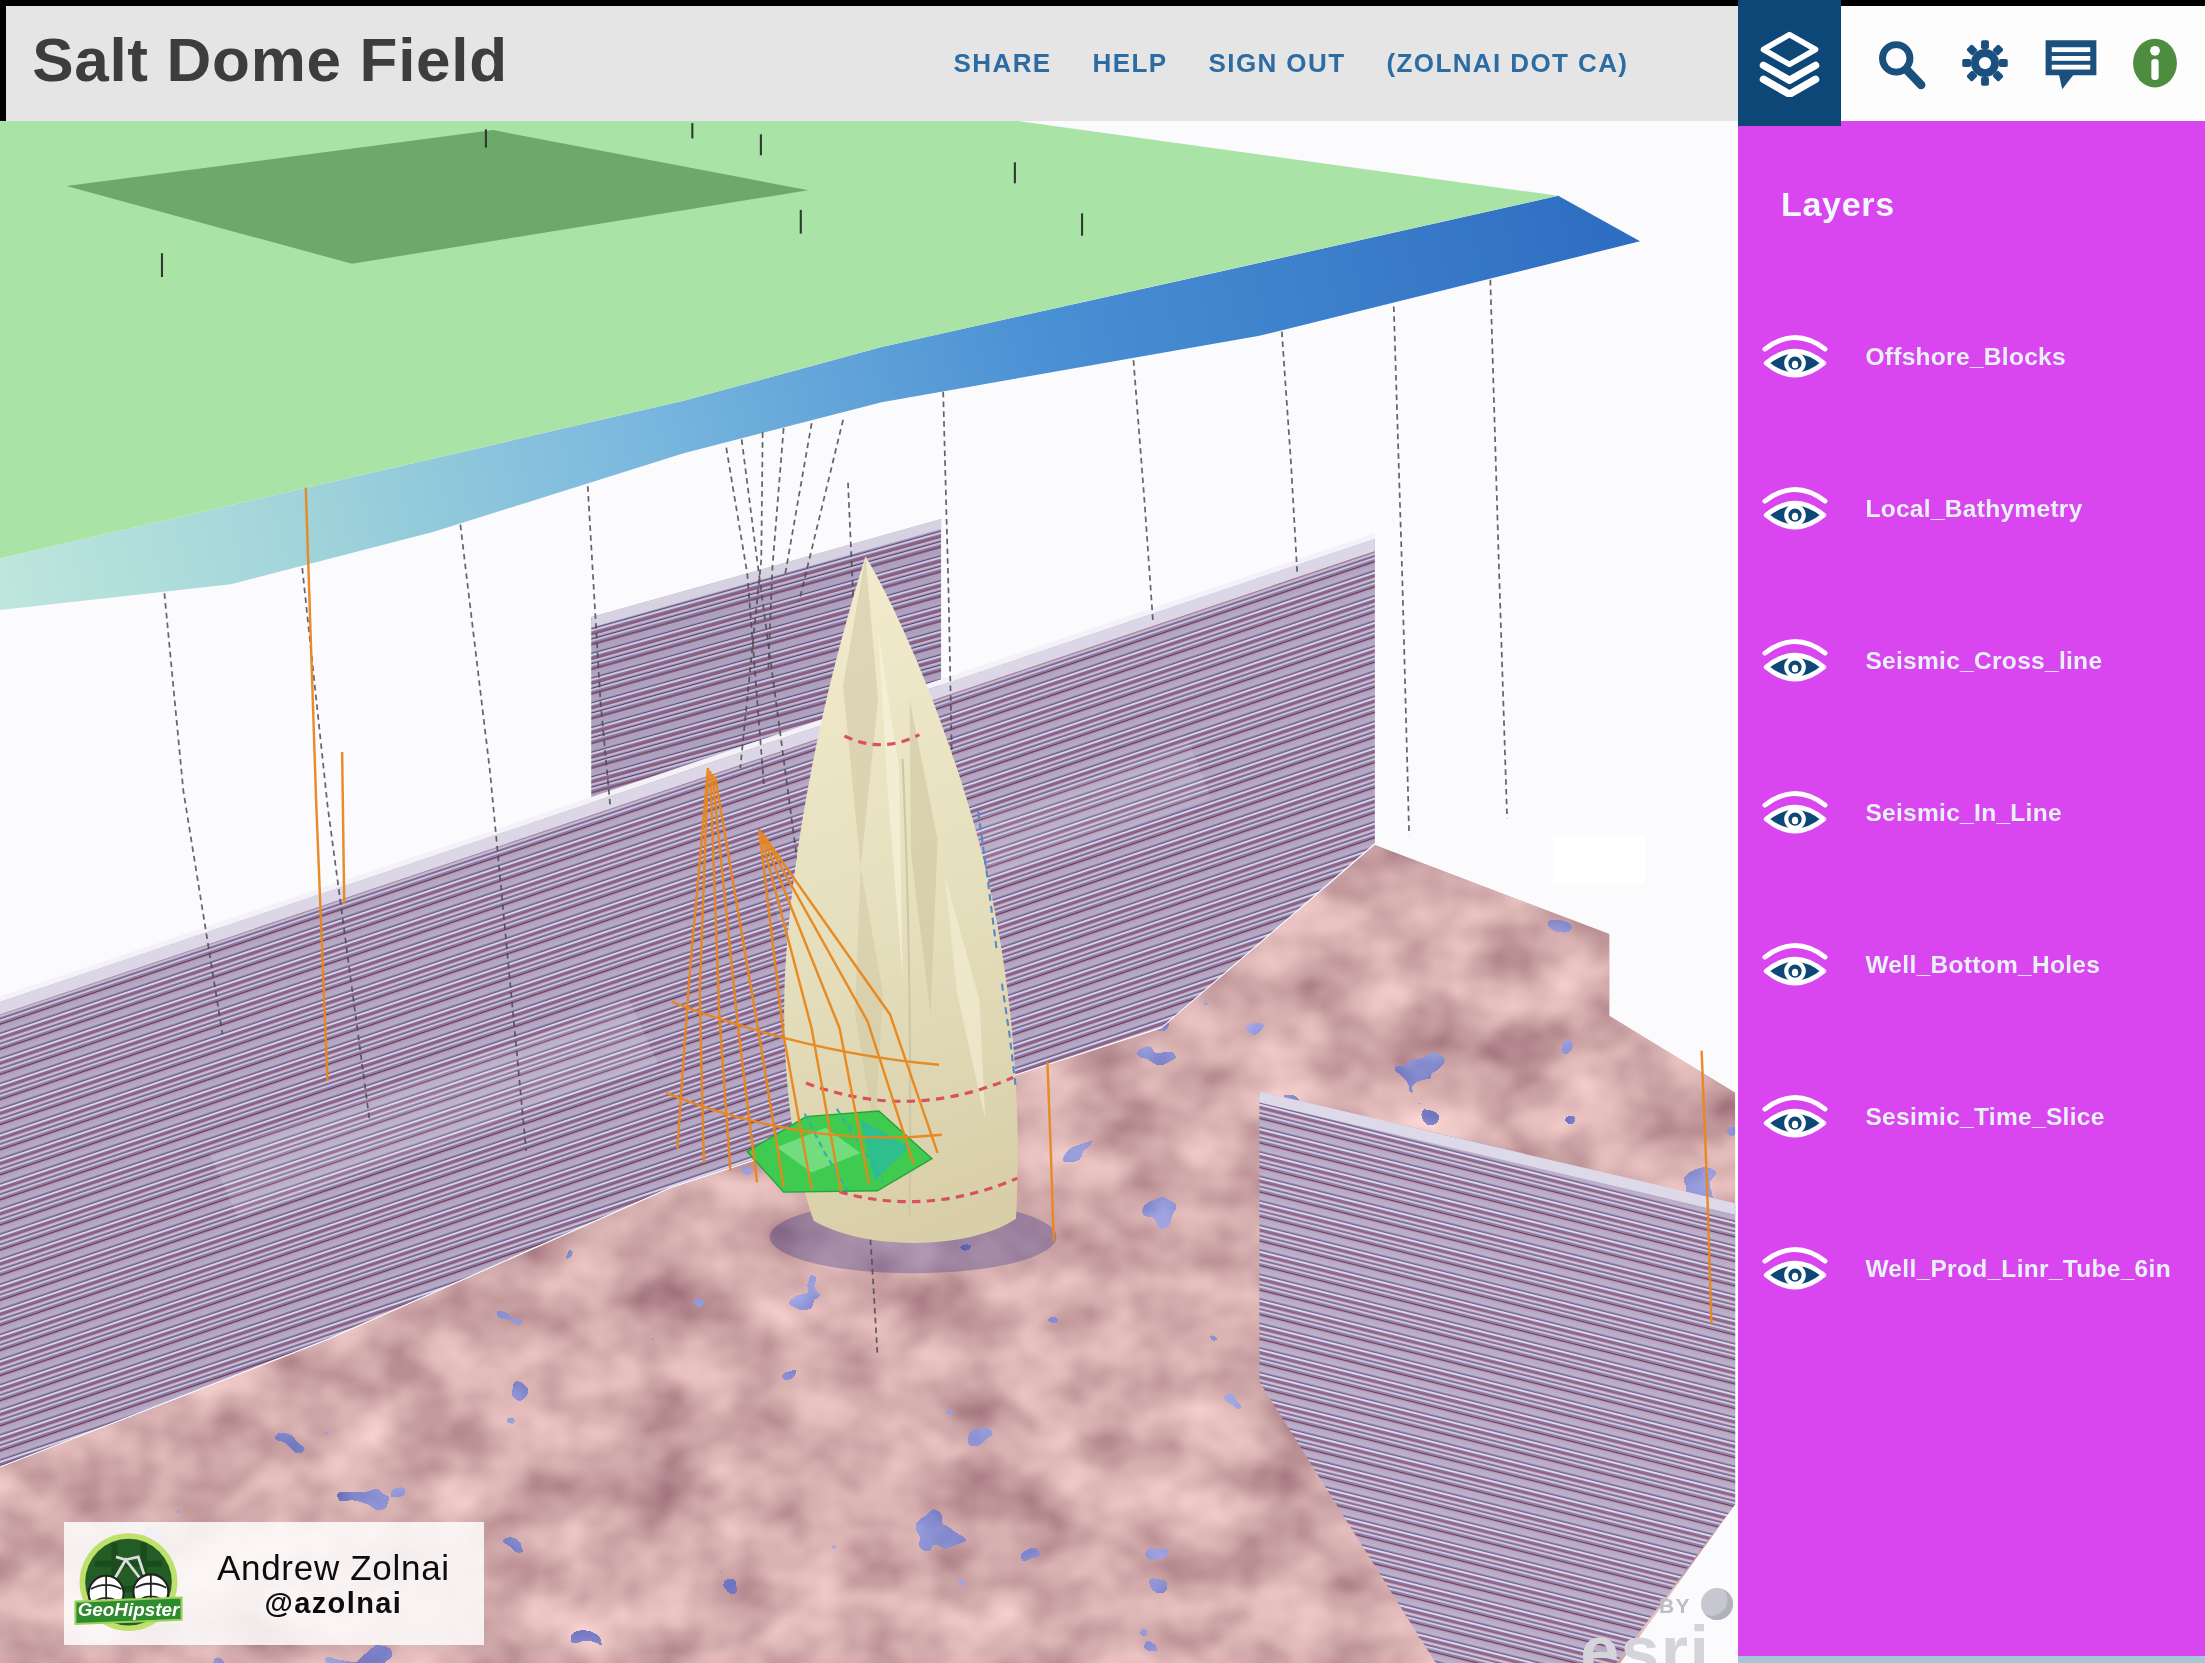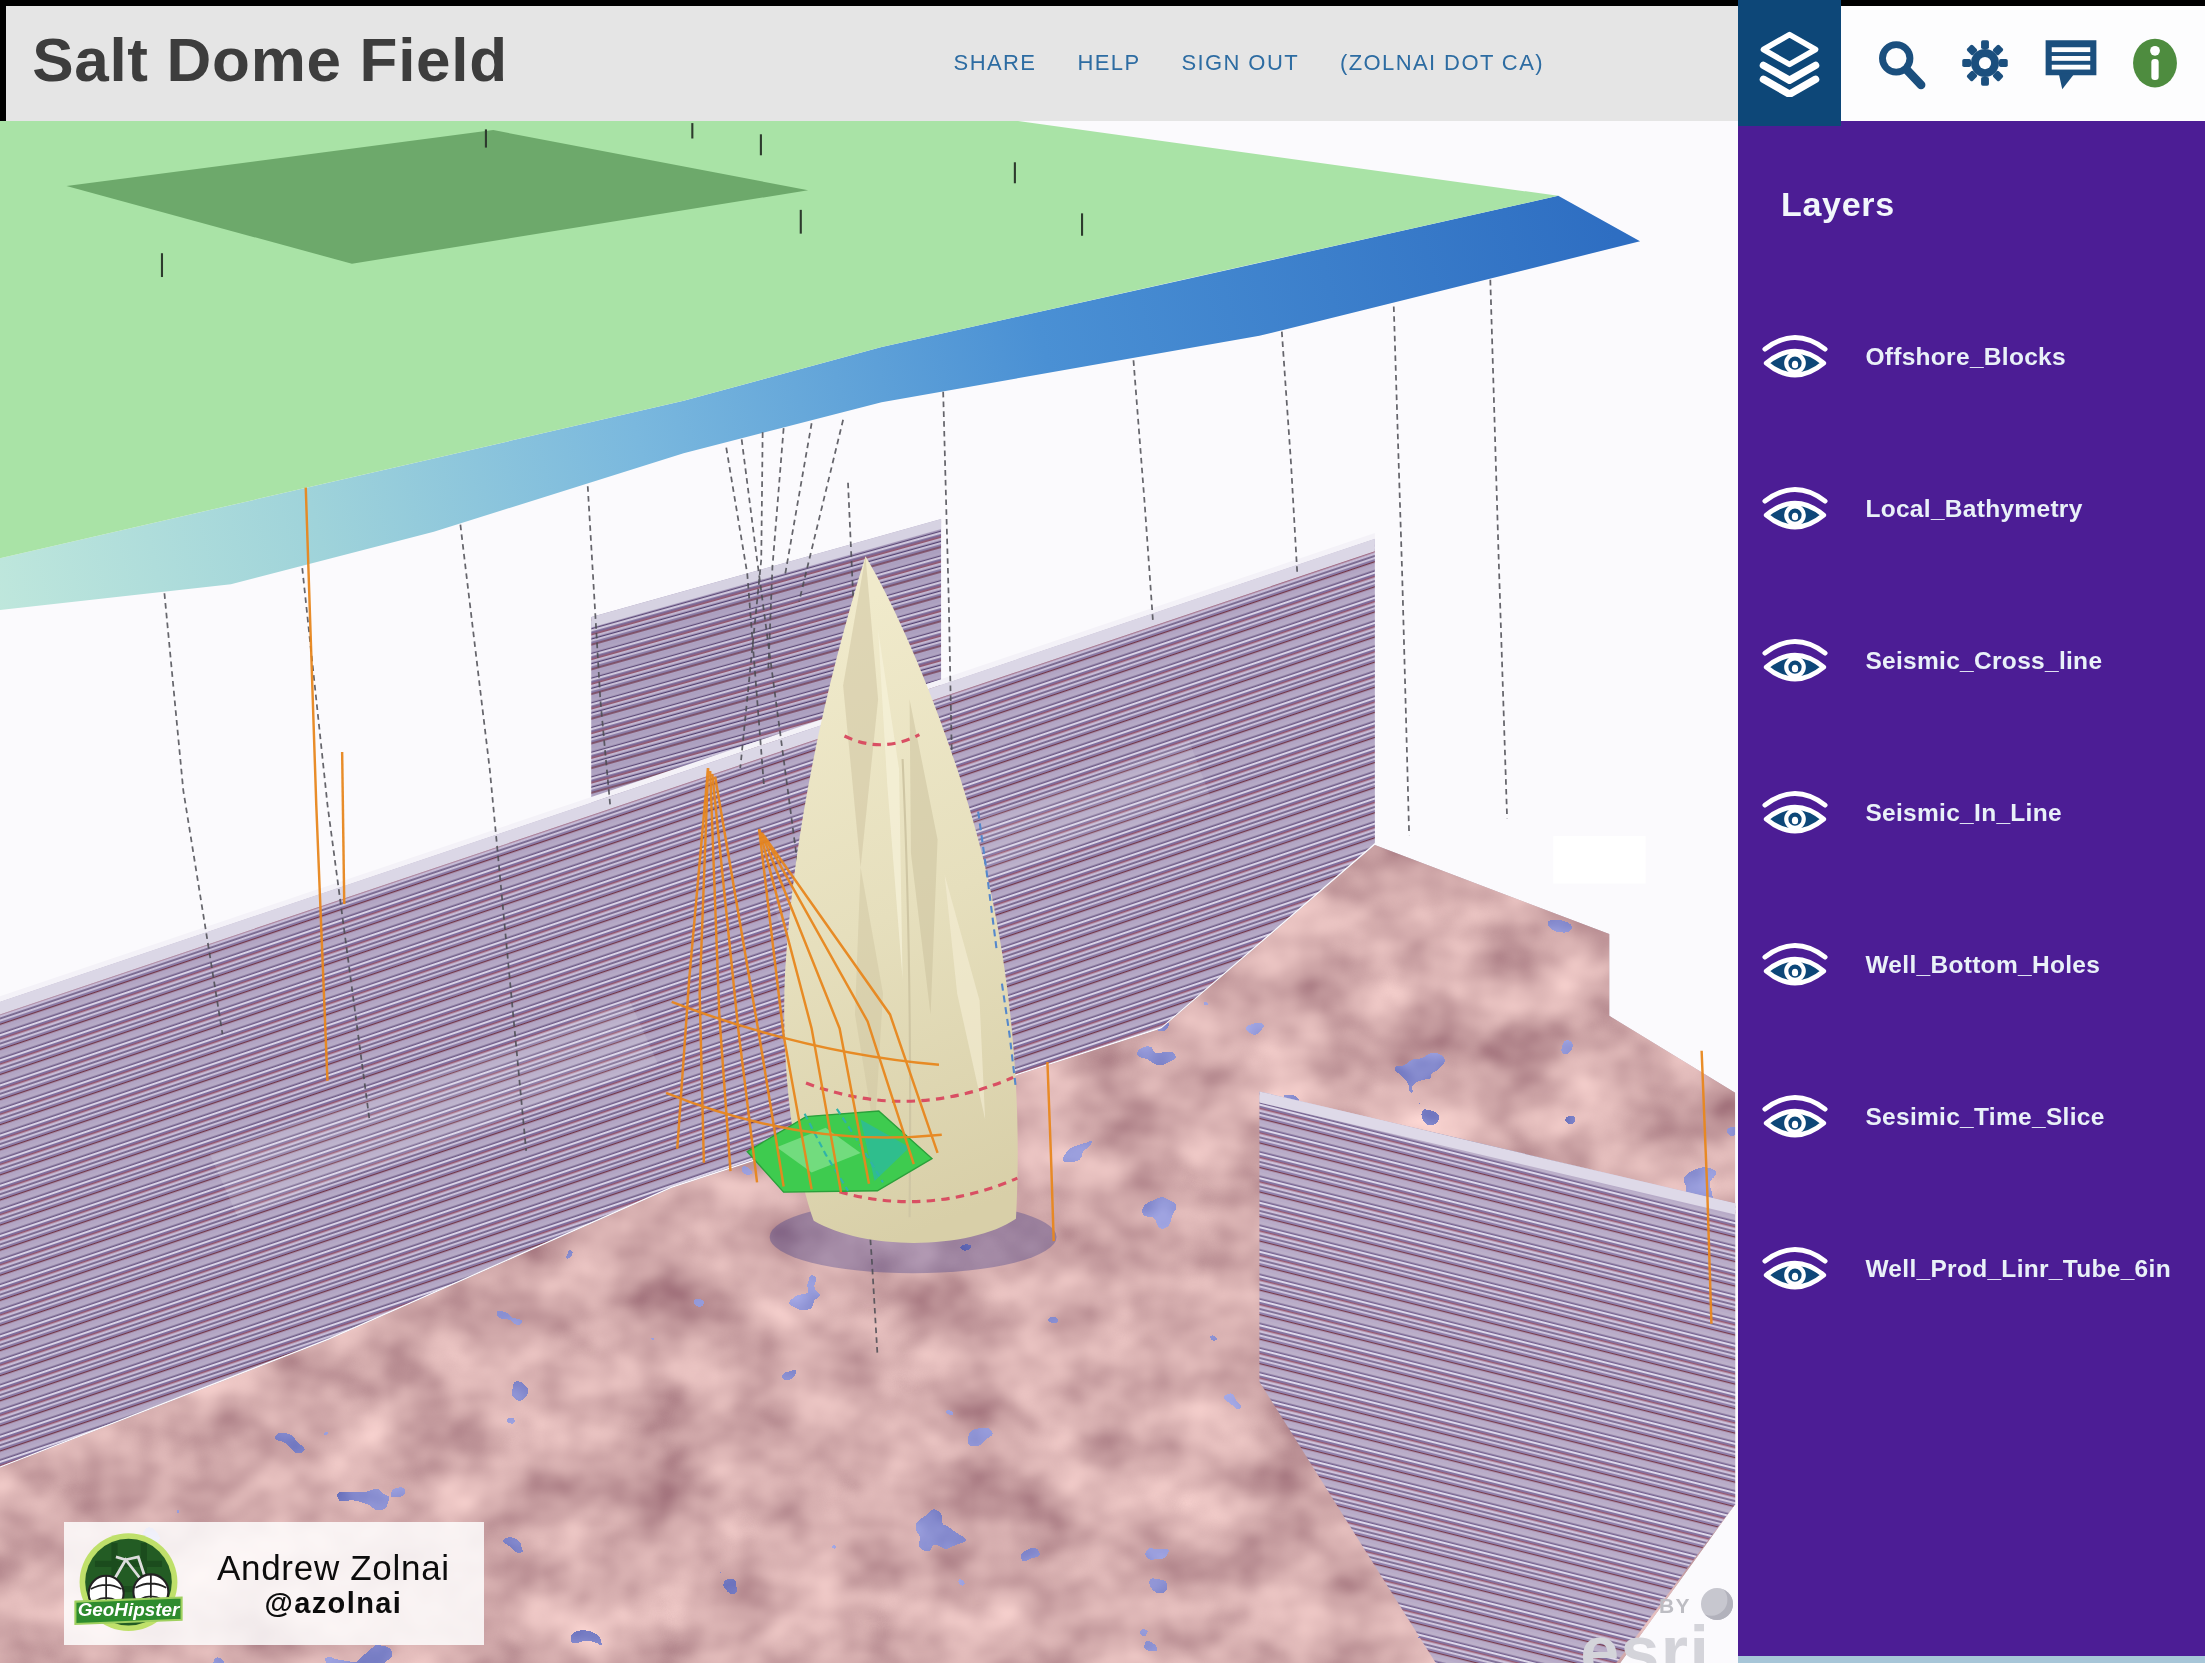--- a/index.html
+++ b/index.html
@@ -14,38 +14,38 @@
   }
   .app-title{
     position:absolute;left:26.6px;top:18px;
     font-size:62px;font-weight:600;color:#3d3d3d;letter-spacing:0.7px;
   }
   .nav-links{
     position:absolute;left:948px;top:0;height:100%;
     display:flex;align-items:center;gap:41px;
   }
   .nav-link{
-    font-size:22px;font-weight:400;color:#2d6ca2;letter-spacing:1.4px;
+    font-size:26px;font-weight:700;color:#2d6ca2;letter-spacing:1.4px;
     text-decoration:none;cursor:pointer;white-space:nowrap;
   }
   
   .tab-layers{
     position:absolute;left:1738px;top:0;width:103px;height:126px;
     background:#0d4778;z-index:6;display:flex;align-items:center;justify-content:center;
   }
   .icon-strip{
     position:absolute;left:1841px;top:5.6px;width:364px;height:115px;
     background:#fdfdfe;z-index:6;display:flex;align-items:center;
     justify-content:space-evenly;padding:0 4.2px;
   }
   .icon-strip svg{display:block;}
   
   .layers-panel{
     position:absolute;left:1738px;top:121px;width:467px;height:1542px;
-    background:#4c1d95;z-index:5;
+    background:#d946ef;z-index:5;
   }
   .layers-title{
     position:absolute;left:43px;top:64px;
     font-size:34px;font-weight:700;color:#f2f7fb;letter-spacing:0.7px;
   }
   .layers-rows{position:absolute;left:0;top:160px;width:100%;}
   .layer-row{
     height:152px;display:flex;align-items:center;padding-left:22.4px;cursor:pointer;
   }
   .layer-eye{width:70px;height:55px;flex:0 0 auto;}

